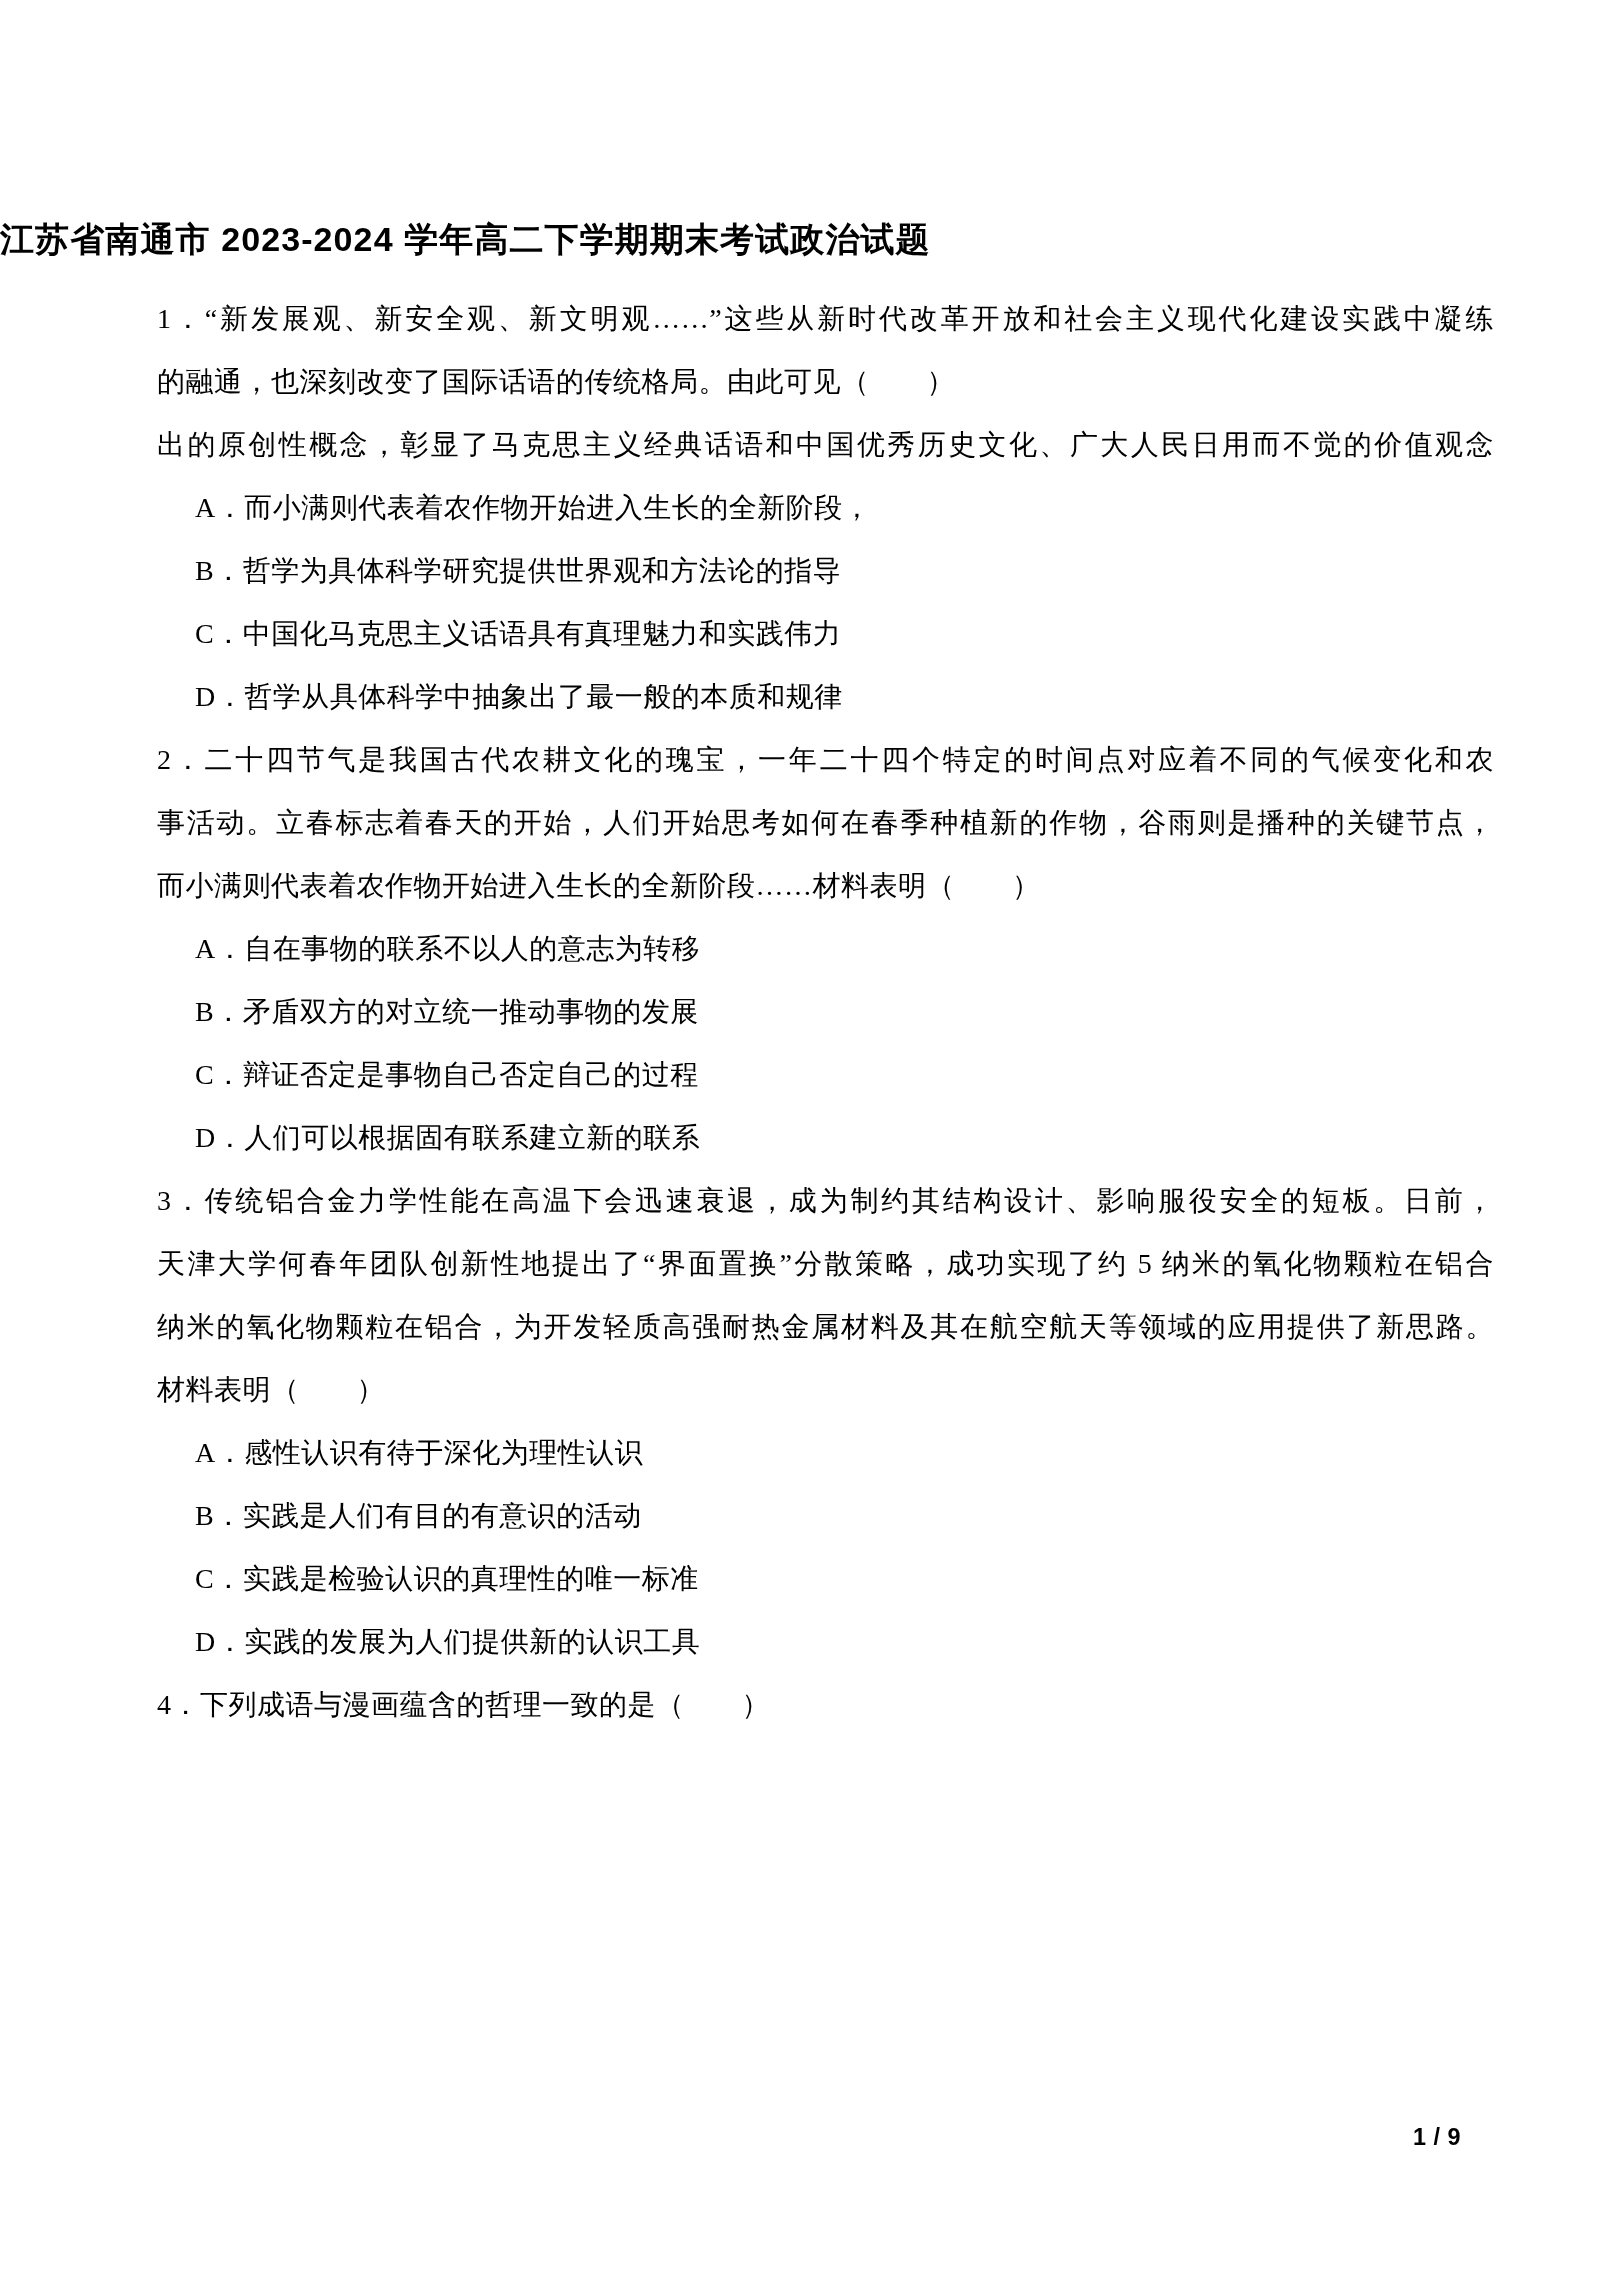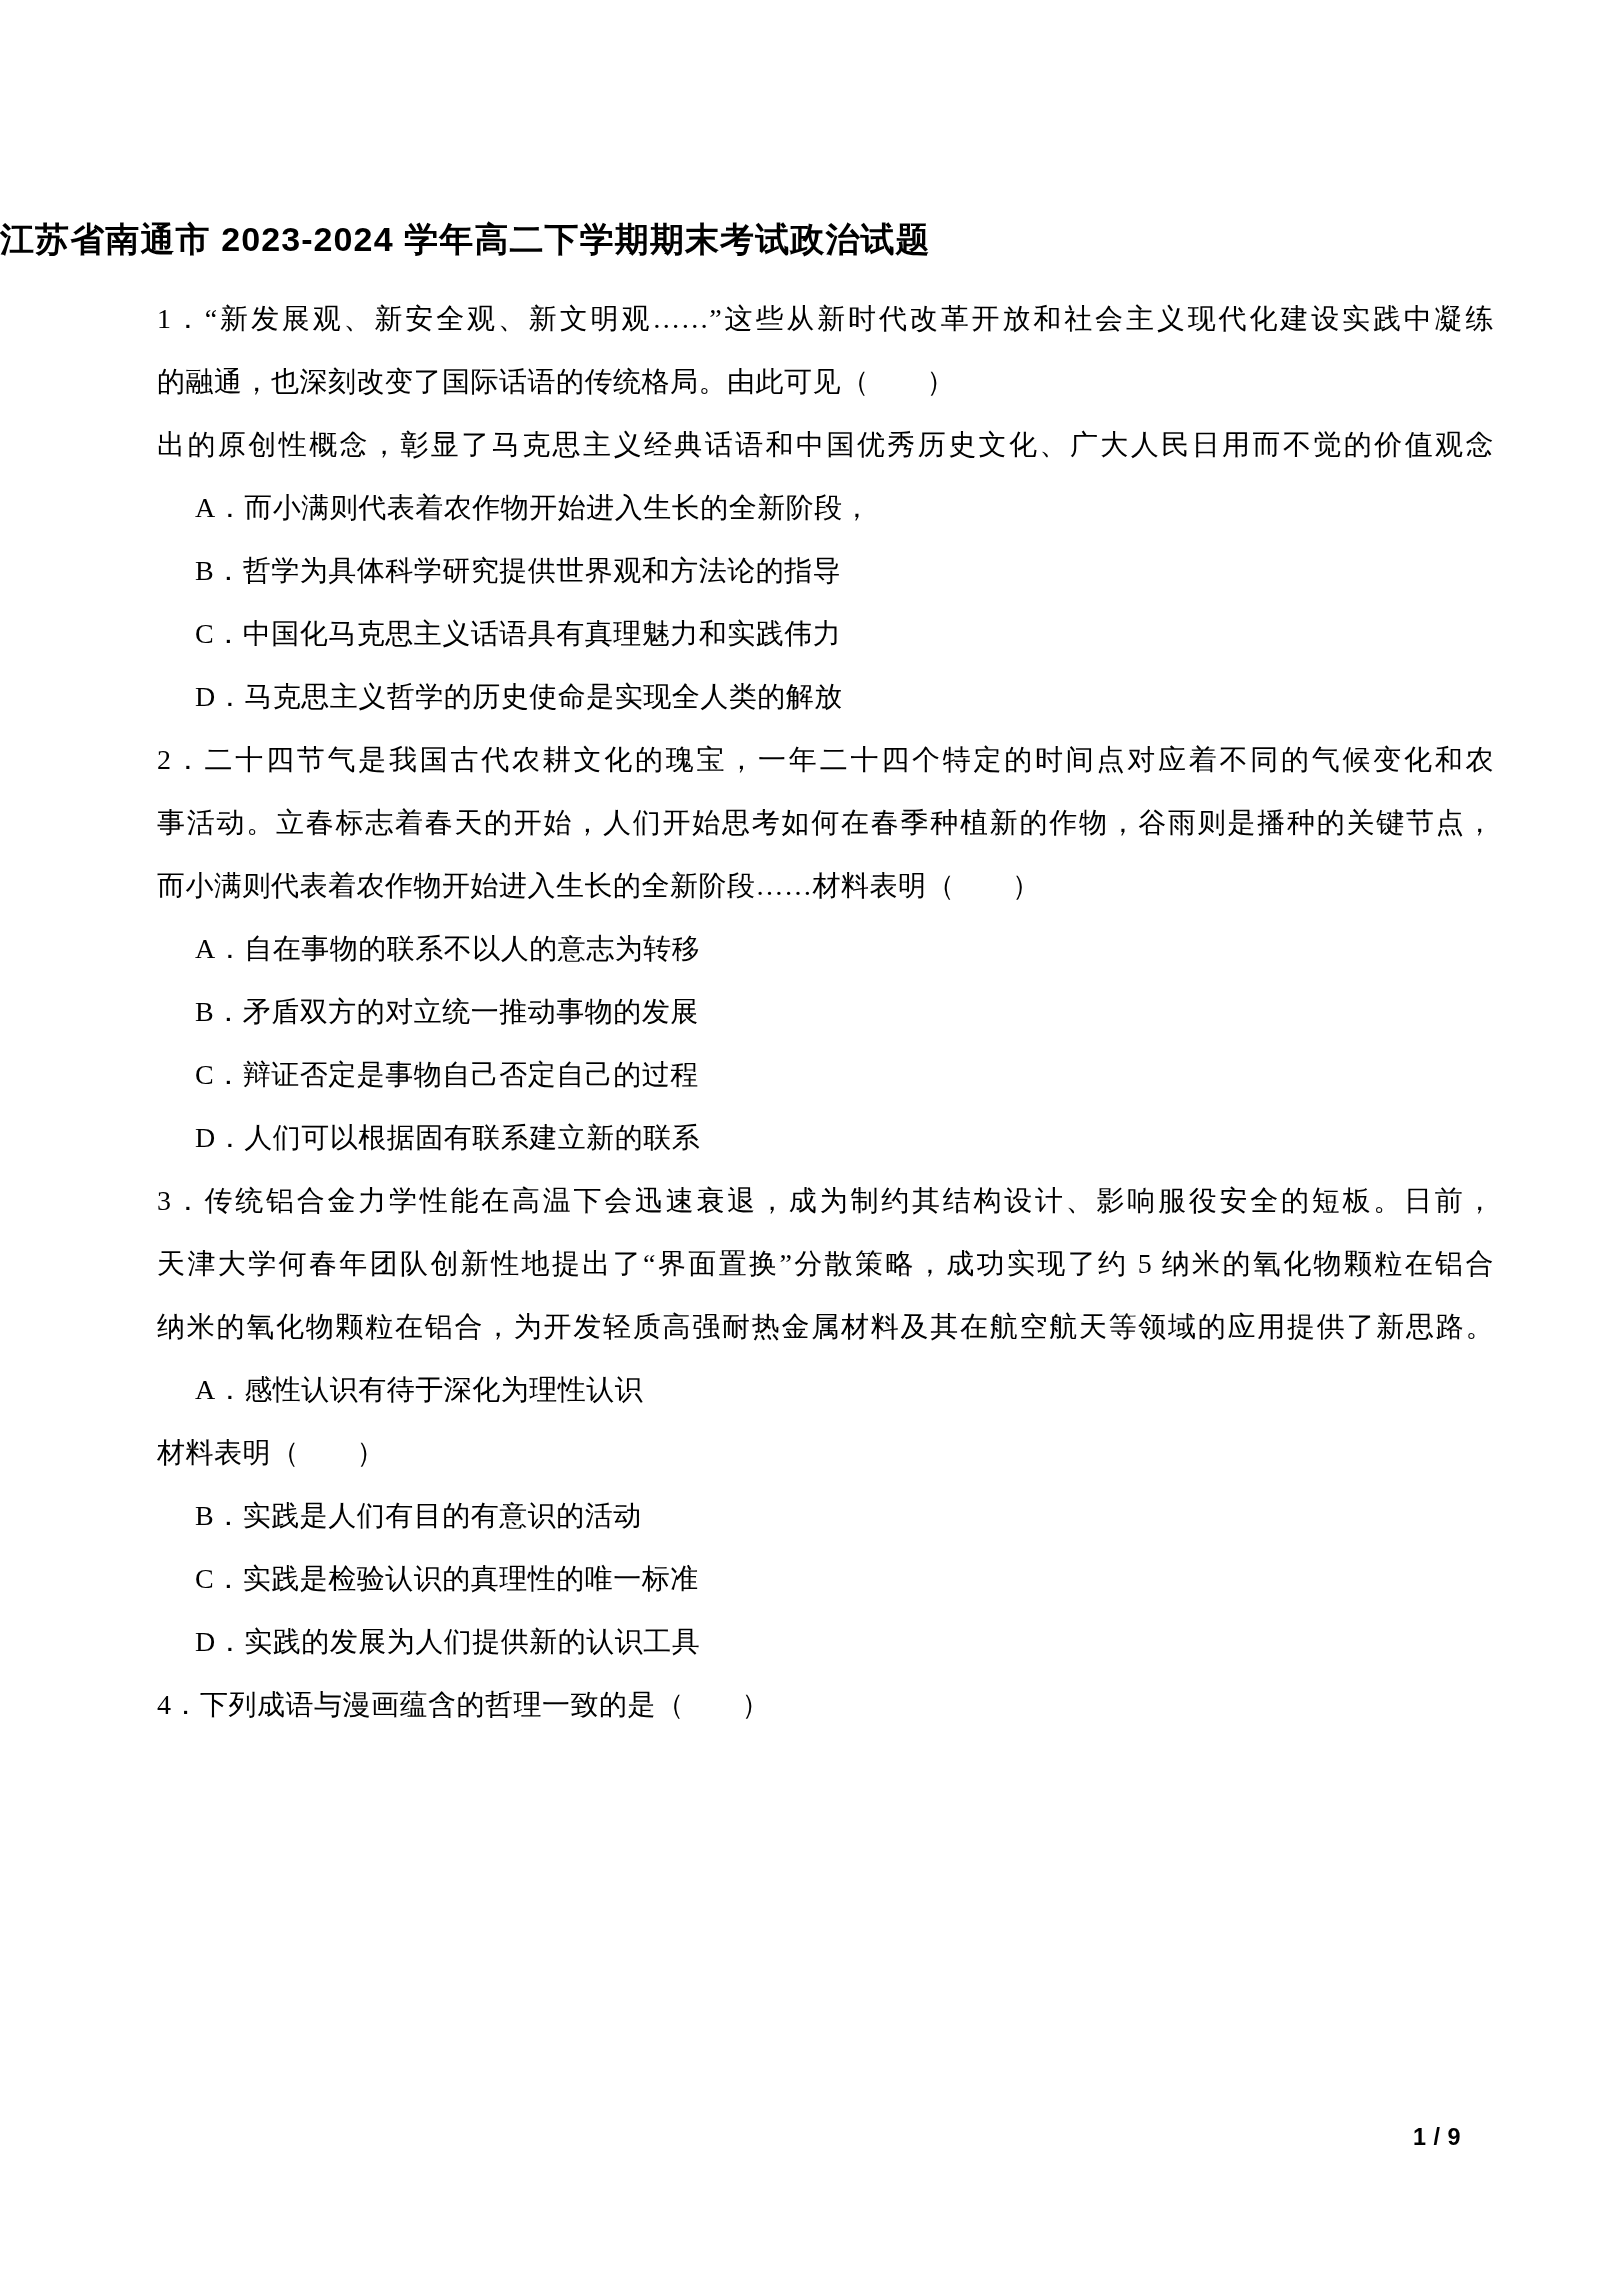--- a/index.html
+++ b/index.html
@@ -71,35 +71,35 @@
   <div class="doc-title">江苏省南通市 2023-2024 学年高二下学期期末考试政治试题</div>
 
   <div class="content">
 
     <div class="line full">1．“新发展观、新安全观、新文明观……”这些从新时代改革开放和社会主义现代化建设实践中凝练</div>
     <div class="line">的融通，也深刻改变了国际话语的传统格局。由此可见（　　）</div>
     <div class="line full">出的原创性概念，彰显了马克思主义经典话语和中国优秀历史文化、广大人民日用而不觉的价值观念</div>
     <div class="line option">A．而小满则代表着农作物开始进入生长的全新阶段，</div>
     <div class="line option">B．哲学为具体科学研究提供世界观和方法论的指导</div>
     <div class="line option">C．中国化马克思主义话语具有真理魅力和实践伟力</div>
-    <div class="line option">D．马克思主义哲学的历史使命是实现全人类的解放</div>
+    <div class="line option">D．哲学从具体科学中抽象出了最一般的本质和规律</div>
 
     <div class="line full">2．二十四节气是我国古代农耕文化的瑰宝，一年二十四个特定的时间点对应着不同的气候变化和农</div>
     <div class="line full">事活动。立春标志着春天的开始，人们开始思考如何在春季种植新的作物，谷雨则是播种的关键节点，</div>
     <div class="line">而小满则代表着农作物开始进入生长的全新阶段……材料表明（　　）</div>
     <div class="line option">A．自在事物的联系不以人的意志为转移</div>
     <div class="line option">B．矛盾双方的对立统一推动事物的发展</div>
     <div class="line option">C．辩证否定是事物自己否定自己的过程</div>
     <div class="line option">D．人们可以根据固有联系建立新的联系</div>
 
     <div class="line full">3．传统铝合金力学性能在高温下会迅速衰退，成为制约其结构设计、影响服役安全的短板。日前，</div>
     <div class="line full">天津大学何春年团队创新性地提出了“界面置换”分散策略，成功实现了约 5 纳米的氧化物颗粒在铝合</div>
     <div class="line full">纳米的氧化物颗粒在铝合，为开发轻质高强耐热金属材料及其在航空航天等领域的应用提供了新思路。</div>
+    <div class="line">材料表明（　　）</div>
     <div class="line option">A．感性认识有待于深化为理性认识</div>
-    <div class="line">材料表明（　　）</div>
     <div class="line option">B．实践是人们有目的有意识的活动</div>
     <div class="line option">C．实践是检验认识的真理性的唯一标准</div>
     <div class="line option">D．实践的发展为人们提供新的认识工具</div>
 
     <div class="line">4．下列成语与漫画蕴含的哲理一致的是（　　）</div>
 
   </div>
 
   <div class="page-footer">1 / 9</div>
 

